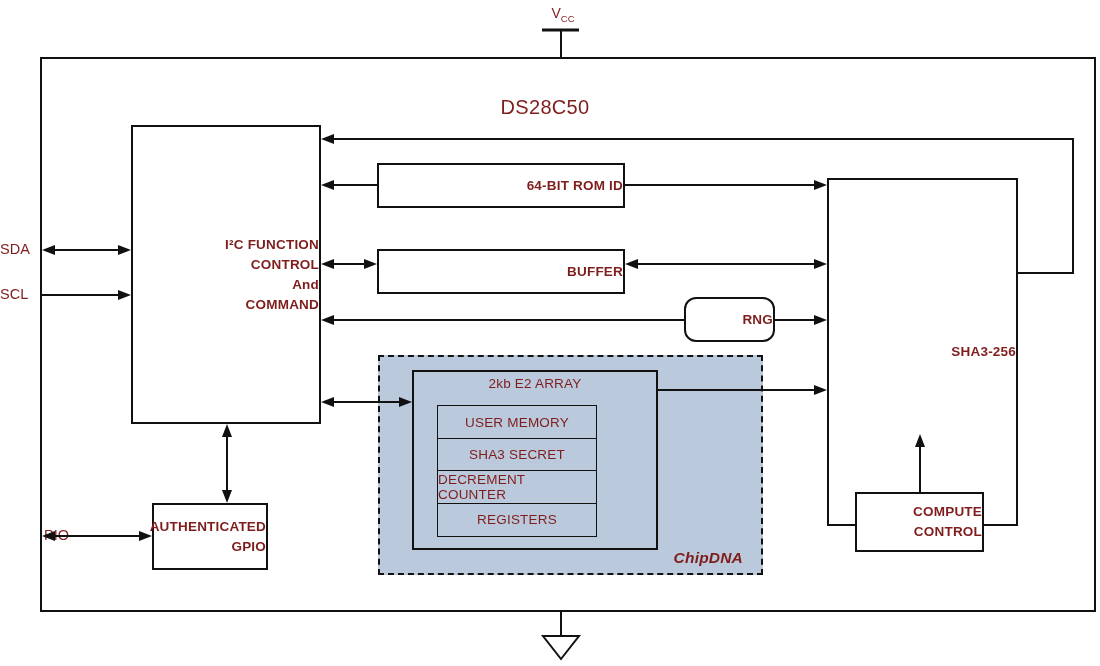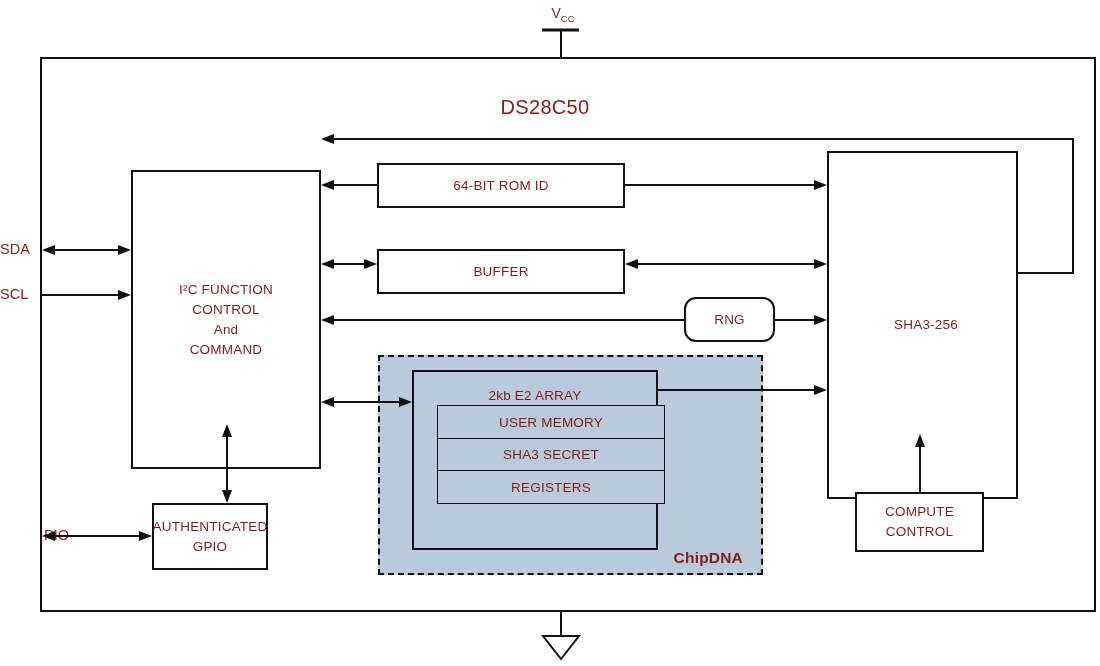--- a/index.html
+++ b/index.html
@@ -3,40 +3,40 @@
 <meta charset="utf-8">
 <style>
   html,body{margin:0;padding:0;background:#ffffff;}
   .stage{
     position:relative;width:1100px;height:666px;background:#ffffff;
     font-family:"Liberation Sans","DejaVu Sans",sans-serif;color:#7f1d1d;
     overflow:hidden;
   }
   .box{
     position:absolute;box-sizing:border-box;border:2px solid #111;background:#ffffff;
-    display:flex;flex-direction:column;align-items:center;justify-content:center;
-    font-size:13.5px;letter-spacing:.2px;text-align:center;line-height:20px;
+    display:flex;flex-direction:column;align-items:flex-end;justify-content:center;
+    font-size:13.5px;letter-spacing:.2px;text-align:center;line-height:20px;font-weight:bold;
   }
   .outer{background:transparent;}
   .wires{position:absolute;left:0;top:0;width:1100px;height:666px;pointer-events:none;z-index:5;}
   .lbl{position:absolute;font-size:14.5px;text-align:left;z-index:3;}
   .title{position:absolute;left:455px;top:96px;width:180px;text-align:center;font-size:20px;letter-spacing:.3px;z-index:3;}
   .vcc{position:absolute;left:543px;top:5px;width:40px;text-align:center;font-size:14px;z-index:3;}
   .vcc sub{font-size:9.5px;}
   .chipdna{
     position:absolute;left:378px;top:355px;width:385px;height:220px;box-sizing:border-box;
     border:2px dashed #111;background:#bac9dc;z-index:1;
   }
-  .chipdna-label{position:absolute;right:18px;bottom:6px;font-weight:bold;font-size:15.5px;letter-spacing:.2px;}
+  .chipdna-label{position:absolute;right:18px;bottom:6px;font-weight:bold;font-size:15.5px;letter-spacing:.2px;font-style:italic;}
   .e2box{
     position:absolute;left:412px;top:370px;width:246px;height:180px;box-sizing:border-box;
     border:2px solid #111;background:#bac9dc;z-index:2;
   }
-  .e2title{margin-top:16px;text-align:center;font-size:13.5px;letter-spacing:.2px;}
-  .e2rows{position:absolute;left:23px;top:33px;width:228px;}
+  .e2title{margin-top:4px;text-align:center;font-size:13.5px;letter-spacing:.2px;}
+  .e2rows{position:absolute;left:23px;top:33px;width:160px;}
   .e2row{
     box-sizing:border-box;border:1.5px solid #111;height:34px;background:#bac9dc;
     display:flex;align-items:center;justify-content:center;font-size:13.5px;letter-spacing:.2px;
   }
   .e2row + .e2row{margin-top:-1.5px;}
   .blk{z-index:2;}
 </style>
 </head>
 <body>
 
@@ -45,40 +45,40 @@
   <div class="vcc"><span>V</span><sub>CC</sub></div>
 
   <div class="lbl" style="left:0;top:241px;width:36px;">SDA</div>
   <div class="lbl" style="left:0;top:286px;width:36px;">SCL</div>
   <div class="lbl" style="left:0;top:527px;width:36px;margin-left:44px;">PIO</div>
 
   <div class="box outer" style="left:40px;top:57px;width:1056px;height:555px;"></div>
 
   <div class="title">DS28C50</div>
 
-  <div class="box blk" style="left:131px;top:125px;width:190px;height:299px;margin-top:45px;">
+  <div class="box blk" style="left:131px;top:125px;width:190px;height:299px;">
     <div>I²C FUNCTION</div>
     <div>CONTROL</div>
     <div>And</div>
     <div>COMMAND</div>
   </div>
 
   <div class="box blk" style="left:377px;top:163px;width:248px;height:45px;">
     <div>64-BIT ROM ID</div>
   </div>
 
   <div class="box blk" style="left:377px;top:249px;width:248px;height:45px;">
     <div>BUFFER</div>
   </div>
 
   <div class="box blk" style="left:684px;top:297px;width:91px;height:45px;border-radius:12px;">
     <div>RNG</div>
   </div>
 
-  <div class="box blk" style="left:827px;top:151px;width:191px;height:348px;padding-left:7px;">
+  <div class="box blk" style="left:827px;top:178px;width:191px;height:348px;padding-left:7px;">
     <div>SHA3-256</div>
   </div>
 
   <div class="box blk" style="left:855px;top:492px;width:129px;height:60px;">
     <div>COMPUTE</div>
     <div>CONTROL</div>
   </div>
 
   <div class="box blk" style="left:152px;top:503px;width:116px;height:67px;">
     <div>AUTHENTICATED</div>
@@ -87,20 +87,21 @@
 
   <div class="chipdna">
     <div class="chipdna-label">ChipDNA</div>
   </div>
 
   <div class="e2box">
     <div class="e2title">2kb E2 ARRAY</div>
     <div class="e2rows">
       <div class="e2row">USER MEMORY</div>
       <div class="e2row">SHA3 SECRET</div>
+      <div class="e2row">DECREMENT COUNTER</div>
       <div class="e2row">REGISTERS</div>
     </div>
   </div>
 
   <svg class="wires" viewBox="0 0 1100 666">
 
     <g stroke="#111" stroke-width="2">
       <line x1="542" y1="30" x2="579" y2="30" stroke-width="3"></line>
       <line x1="561" y1="30" x2="561" y2="57"></line>
     </g>

